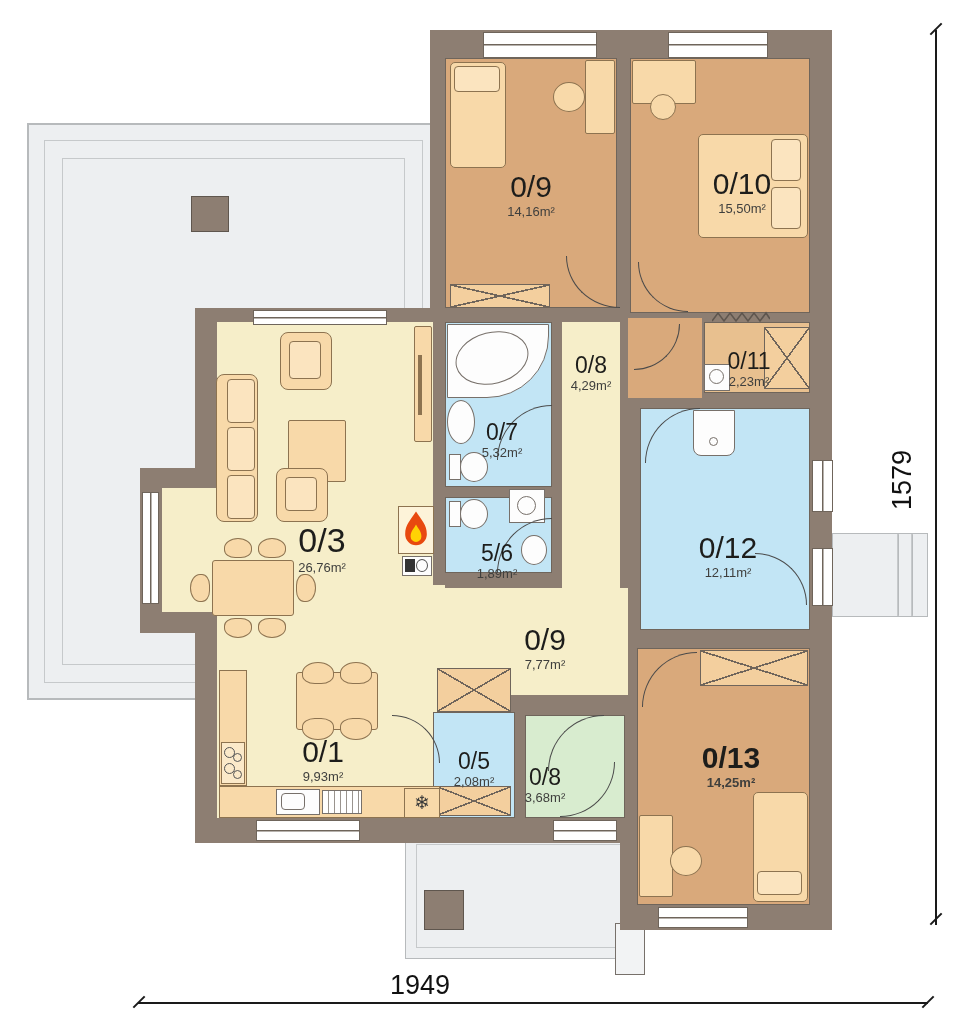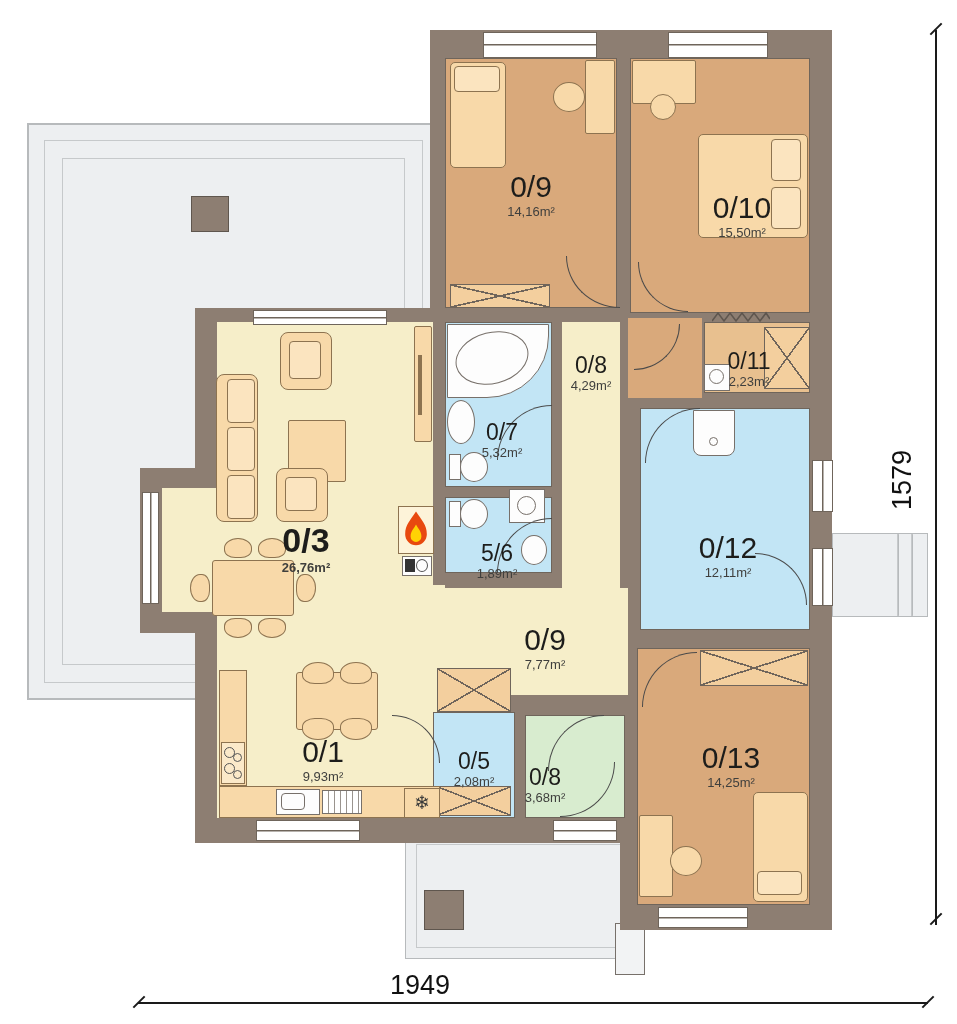--- a/index.html
+++ b/index.html
@@ -222,29 +222,29 @@
   <div class="arc arc-br" style="left:634px;top:324px;width:46px;height:46px;"></div>
   <div class="arc arc-tl" style="left:497px;top:405px;width:55px;height:55px;"></div>
   <div class="arc arc-tl" style="left:497px;top:518px;width:55px;height:55px;"></div>
   <div class="arc arc-tl" style="left:645px;top:408px;width:55px;height:55px;"></div>
   <div class="arc arc-tr" style="left:755px;top:553px;width:52px;height:52px;"></div>
   <div class="arc arc-tl" style="left:642px;top:652px;width:55px;height:55px;"></div>
   <div class="arc arc-tl" style="left:548px;top:715px;width:56px;height:56px;"></div>
   <div class="arc arc-br" style="left:560px;top:762px;width:55px;height:55px;"></div>
   <div class="arc arc-tr" style="left:392px;top:715px;width:48px;height:48px;"></div>
 
-  <div class="rlabel big" style="left:306px;top:549px;font-weight:bold;">
+  <div class="rlabel big" style="left:322px;top:549px;">
     <div class="code">0/3</div>
     <div class="area">26,76m²</div>
   </div>
   <div class="rlabel" style="left:531px;top:195px;">
     <div class="code">0/9</div>
     <div class="area">14,16m²</div>
   </div>
-  <div class="rlabel" style="left:742px;top:192px;margin-top:24px;">
+  <div class="rlabel" style="left:742px;top:192px;">
     <div class="code">0/10</div>
     <div class="area">15,50m²</div>
   </div>
   <div class="rlabel small" style="left:749px;top:359px;">
     <div class="code">0/11</div>
     <div class="area">2,23m²</div>
   </div>
   <div class="rlabel small" style="left:591px;top:363px;">
     <div class="code">0/8</div>
     <div class="area">4,29m²</div>
@@ -270,21 +270,21 @@
     <div class="area">9,93m²</div>
   </div>
   <div class="rlabel small" style="left:474px;top:759px;">
     <div class="code">0/5</div>
     <div class="area">2,08m²</div>
   </div>
   <div class="rlabel small" style="left:545px;top:775px;">
     <div class="code">0/8</div>
     <div class="area">3,68m²</div>
   </div>
-  <div class="rlabel" style="left:731px;top:766px;">
+  <div class="rlabel" style="left:731px;top:766px;font-weight:bold;">
     <div class="code">0/13</div>
     <div class="area">14,25m²</div>
   </div>
 
   <div class="dimline" style="left:935px;top:30px;width:2px;height:895px;"></div>
   <div class="tick" style="left:928px;top:28px;"></div>
   <div class="tick" style="left:928px;top:918px;"></div>
   <div class="dimtext" style="left:872px;top:480px;transform:translate(0,-50%) rotate(-90deg);transform-origin:center;">1579</div>
 
   <div class="dimline" style="left:138px;top:1002px;width:790px;height:2px;"></div>

